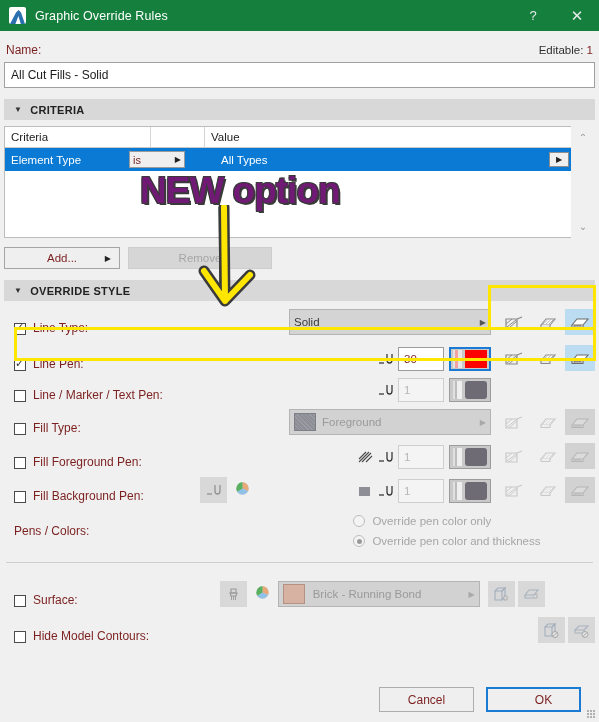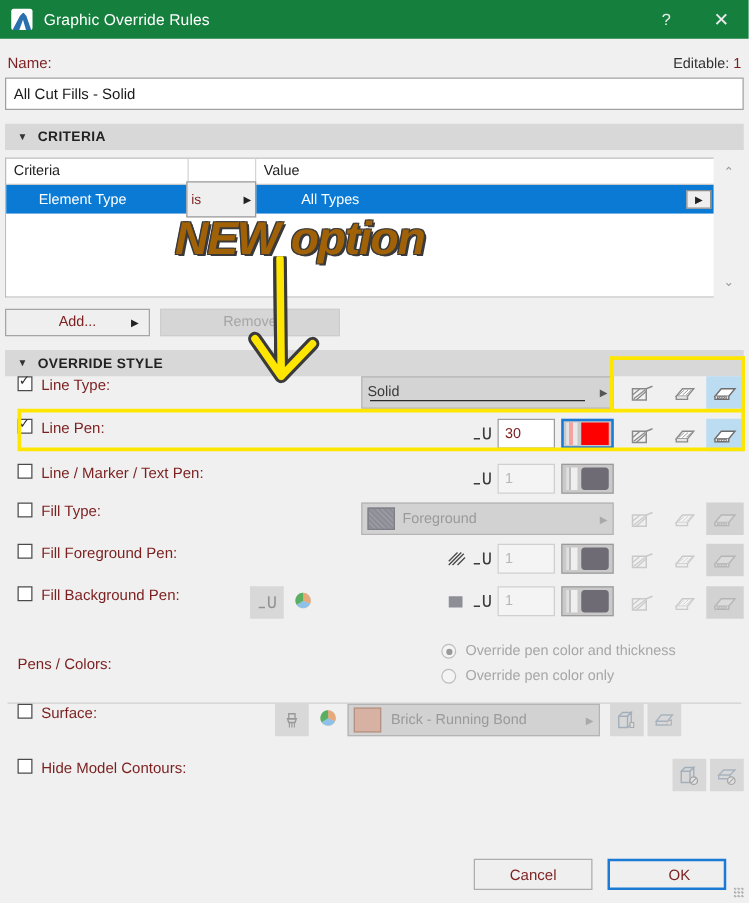--- a/index.html
+++ b/index.html
@@ -69,23 +69,23 @@
   .crit-table { flex:1 1 auto; background:#ffffff; border:1px solid #bcbcbc; border-right:none; }
   .crit-header { display:flex; height:21px; border-bottom:1px solid #c8c8c8; font-size:11.5px; color:#222; }
   .crit-header > div { padding-left:6px; display:flex; align-items:center; }
   .col-a { width:146px; border-right:1px solid #d5d5d5; }
   .col-b { width:54px; border-right:1px solid #d5d5d5; }
   .col-c { flex:1 1 auto; }
   .crit-row {
     display:flex; height:23px; align-items:center;
     background:#0a7ad5; color:#ffffff; font-size:11.5px;
   }
-  .crit-row .cell-name { width:124px; padding-left:6px;margin-left:20px; }
+  .crit-row .cell-name { width:124px; padding-left:6px; }
   .op-select {
-    width:56px; height:29px; background:#efefef; border:1px solid #9a9a9a;
+    width:56px; height:17px; background:#efefef; border:1px solid #9a9a9a;
     display:flex; align-items:center; padding:0 3px; font-size:11px; color:#7b1f1f;
   }
   .op-select .op-arrow { margin-left:auto; font-size:8px; color:#222; }
   .crit-row .cell-val { flex:1 1 auto; padding-left:36px; display:flex; align-items:center; }
   .val-btn {
     width:20px; height:15px; background:#efefef; border:1px solid #8d8d8d;
     display:flex; align-items:center; justify-content:center;
     font-size:8px; color:#222; margin-left:auto; margin-right:2px;
   }
   .crit-body { height:66px; background:#ffffff; }
@@ -101,21 +101,21 @@
     height:22px; border:1px solid #a5a5a5; background:#efefef;
     display:flex; align-items:center; justify-content:center;
     font-size:11.5px; color:#7b1f1f; position:relative;
   }
   .btn.add { width:116px; }
   .btn.add .arr { position:absolute; right:8px; font-size:8px; color:#222; }
   .btn.remove { width:144px; background:#d6d6d6; border-color:#cdcdcd; color:#a6a6a6; }
 
   
   .row {
-    display:flex; align-items:flex-start; height:31px; position:relative;
+    display:flex; align-items:flex-end; height:31px; position:relative;
     padding-left:10px;
   }
   .chk {
     width:12px; height:12px; border:1px solid #4a4a4a; background:#fff;
     margin-right:7px; flex:0 0 auto; position:relative;
   }
   .chk.on:after {
     content:"✓"; position:absolute; left:0px; top:-4px;
     font-size:11px; color:#303030; line-height:14px;
   }
@@ -199,22 +199,22 @@
     border:1px solid #adadad; background:#efefef; font-size:12px; color:#7b1f1f;
   }
   .dlg-btn.primary { border:2px solid #1a7ad4;padding-left:20px; }
   .grip { position:absolute; right:4px; bottom:4px; width:8px; height:8px;
      background:
        radial-gradient(circle at 1px 1px,#b0b0b0 1px,transparent 1px) 0 0/3px 3px; }
 
   
   .anno-text {
     position:absolute; left:140px; top:170px;
-    font-size:37px; font-weight:bold; font-style:italic;
-    color:#a16207; letter-spacing:-1px;
+    font-size:37px; font-weight:bold; 
+    color:#701a75; letter-spacing:-1px;
     text-shadow: 2px 2px 0 #3a3a3a, -1px -1px 0 #3a3a3a, 1px -1px 0 #3a3a3a, -1px 1px 0 #3a3a3a;
     white-space:nowrap; pointer-events:none;
   }
   .anno-arrow { position:absolute; left:198px; top:205px; pointer-events:none; }
   .hl-box { position:absolute; border:3px solid #ffe600; pointer-events:none; }
   .hl-top { left:488px; top:285px; width:108px; height:44px; border-bottom:none; }
   .hl-pen { left:14px; top:327px; width:582px; height:34px; }
 </style>
 </head>
 <body>
@@ -541,26 +541,26 @@
             <path d="M5.5 12.2 L7 10.4 M7.5 12.2 L9 10.4 M9.5 12.2 L11 10.4" stroke="#9a9a9a" stroke-width=".7"></path>
           </svg>
       </div>
     </div>
   </div>
 
   <div class="radio-block">
     <span class="row-label">Pens / Colors:</span>
     <div class="radios">
       <div class="rad-line">
+        <span class="rad"></span>
+        <span>Override pen color only</span>
+      </div>
+      <div class="rad-line">
         <span class="rad on"></span>
         <span>Override pen color and thickness</span>
-      </div>
-      <div class="rad-line">
-        <span class="rad"></span>
-        <span>Override pen color only</span>
       </div>
     </div>
   </div>
 
   <div class="divider"></div>
 
   <div class="row" style="height:44px;">
     <span class="chk"></span>
     <span class="row-label">Surface:</span>
     <div style="display:flex;align-items:center;gap:8px;margin-left:142px;">

